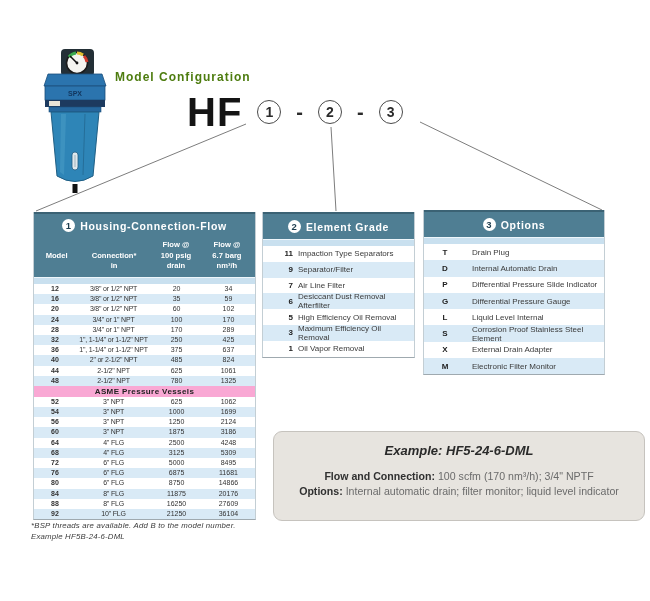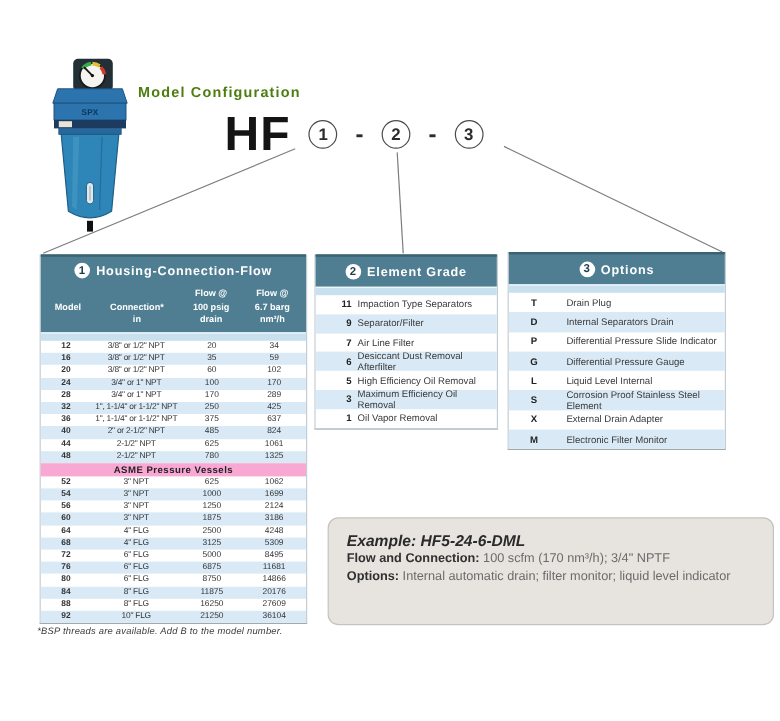--- a/index.html
+++ b/index.html
@@ -60,23 +60,23 @@
   .orow{display:flex;align-items:center;height:16.3px;font-size:8px;color:#3a3a3a;}
   .orow .code{width:42px;text-align:center;font-weight:bold;color:#222;}
   .orow .lbl{flex:1;padding-left:6px;}
 
   
   .footnote{position:absolute;left:31px;top:521px;font-size:7.8px;font-style:italic;
     color:#3b3b3b;line-height:10.5px;letter-spacing:0.2px;}
 
   
   .example{position:absolute;left:273px;top:431px;width:372px;height:90px;box-sizing:border-box;
-    background:#e7e4df;border:1px solid #c6c3be;border-radius:9px;padding:11px 15px 8px;}
+    background:#e7e4df;border:1px solid #c6c3be;border-radius:9px;padding:11px 15px 8px;text-align:center;}
   .ex-title{font-size:13px;font-weight:bold;font-style:italic;color:#2a2a2a;}
-  .ex-lines{}
+  .ex-lines{margin-top:11px;}
   .ex-line{font-size:10.6px;line-height:14.6px;color:#6b6b6b;}
   .ex-line b{color:#303030;}
 </style>
 </head>
 <body>
 
 <div id="canvas">
 
   <svg class="lines" width="650" height="601">
     <line x1="246" y1="124" x2="36" y2="211" stroke="#7d7d7d" stroke-width="1"></line>
@@ -332,21 +332,21 @@
         <span>Options</span>
       </div>
     </div>
     <div class="band"></div>
     <div class="orow">
         <span class="code">T</span>
         <span class="lbl">Drain Plug</span>
       </div>
     <div class="orow alt">
         <span class="code">D</span>
-        <span class="lbl">Internal Separators Drain</span>
+        <span class="lbl">Internal Automatic Drain</span>
       </div>
     <div class="orow">
         <span class="code">P</span>
         <span class="lbl">Differential Pressure Slide Indicator</span>
       </div>
     <div class="orow alt">
         <span class="code">G</span>
         <span class="lbl">Differential Pressure Gauge</span>
       </div>
     <div class="orow">
@@ -362,20 +362,21 @@
         <span class="lbl">External Drain Adapter</span>
       </div>
     <div class="orow alt">
         <span class="code">M</span>
         <span class="lbl">Electronic Filter Monitor</span>
       </div>
   </div>
 
   <div class="footnote">
     <div>*BSP threads are available. Add B to the model number.</div>
+    <div>Example HF5B-24-6-DML</div>
   </div>
 
   <div class="example">
     <div class="ex-title">Example: HF5-24-6-DML</div>
     <div class="ex-lines">
       <div class="ex-line"><b>Flow and Connection:</b> <span>100 scfm (170 nm³/h); 3/4" NPTF</span></div>
       <div class="ex-line"><b>Options:</b> <span>Internal automatic drain; filter monitor; liquid level indicator</span></div>
     </div>
   </div>
 

